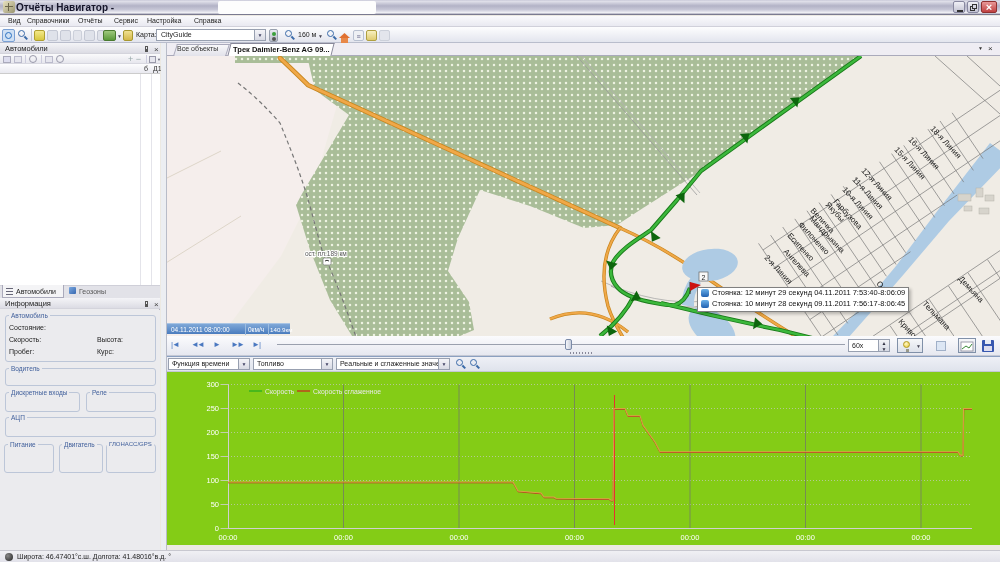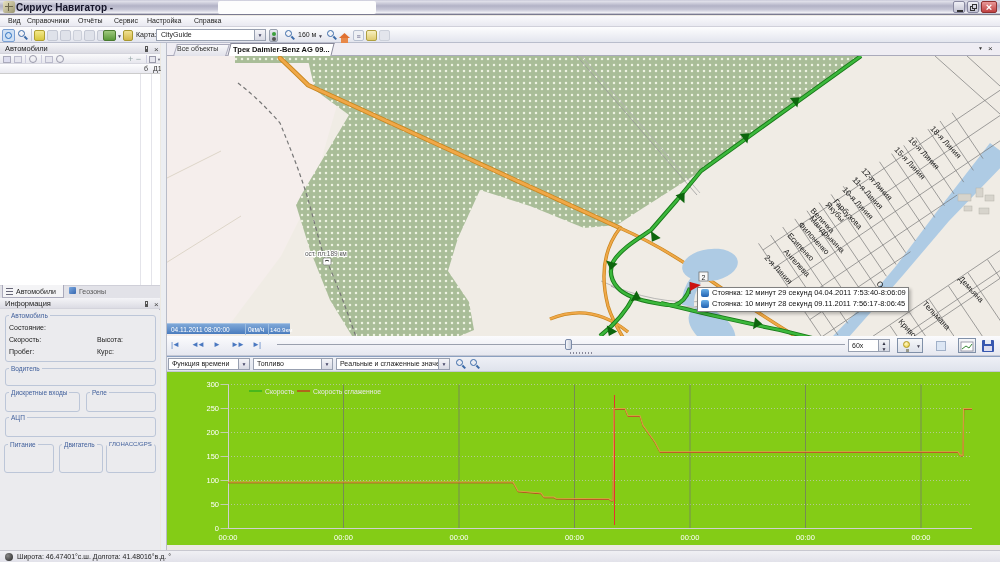--- a/index.html
+++ b/index.html
@@ -28,21 +28,21 @@
 .icolines { position:absolute; background:repeating-linear-gradient(#667 0 1px, transparent 1px 3px); }
 </style>
 </head>
 <body>
 
 <div class="abs" id="titlebar"></div>
 <div class="abs" style="left:3px;top:1px;width:12px;height:12px;background:linear-gradient(135deg,#e8e2c0,#9a9570);border-radius:2px;">
     <span style="position:absolute;left:2px;top:5px;width:8px;height:1px;background:#6a654a;"></span>
     <span style="position:absolute;left:5px;top:2px;width:1px;height:8px;background:#6a654a;"></span>
   </div>
-<div class="abs" style="left:16px;top:2px;font-size:10px;font-weight:bold;color:#15152a;">Сириус Навигатор - </div>
+<div class="abs" style="left:16px;top:2px;font-size:10px;font-weight:bold;color:#15152a;">Отчёты Навигатор - </div>
 <div class="abs" style="left:218px;top:1px;width:158px;height:13px;background:#fdfdfd;border-radius:2px;"></div>
 <div class="abs winbtn" style="left:953px;">
     <span style="position:absolute;left:3px;top:8px;width:6px;height:2px;background:#333;"></span>
   </div>
 <div class="abs winbtn" style="left:967px;">
     <span style="position:absolute;left:2px;top:4px;width:5px;height:5px;border:1px solid #333;"></span>
     <span style="position:absolute;left:4px;top:2px;width:5px;height:5px;border:1px solid #333;background:#d8d8e4;"></span>
   </div>
 <div class="abs winbtn" style="left:981px;width:16px;background:linear-gradient(#e89898,#c04040);border-color:#903030;color:#fff;font-weight:bold;font-size:11px;line-height:11px;">×</div>
 
@@ -298,21 +298,21 @@
 
   <line x1="529" y1="226" x2="529" y2="238" stroke="#333" stroke-width="1"></line>
   <polygon points="529,226 540,229 529,235" fill="#cc1111"></polygon>
   <rect x="538" y="216" width="9" height="9" fill="#f8f8f8" stroke="#666" stroke-width="0.7"></rect>
   <text x="540.5" y="223.5" font-size="7" fill="#222" font-family="Liberation Sans">2</text>
 </svg>
 
 <div style="position:absolute;left:536px;top:231px;width:212px;height:25px;background:#fff;border:1px solid #808080;box-shadow:2px 2px 3px rgba(0,0,0,0.25);"></div>
 <div style="position:absolute;left:540px;top:233px;width:8px;height:8px;border-radius:2px;background:linear-gradient(#6ab0e8,#2060b0);"></div>
 <div style="position:absolute;left:540px;top:244px;width:8px;height:8px;border-radius:2px;background:linear-gradient(#6ab0e8,#2060b0);"></div>
-<div style="position:absolute;left:551px;top:232px;font-size:7.5px;color:#111;white-space:nowrap;">Стоянка: 12 минут 29 секунд 04.04.2011 7:53:40-8:06:09</div>
+<div style="position:absolute;left:551px;top:232px;font-size:7.5px;color:#111;white-space:nowrap;">Стоянка: 12 минут 29 секунд 04.11.2011 7:53:40-8:06:09</div>
 <div style="position:absolute;left:551px;top:243px;font-size:7.5px;color:#111;white-space:nowrap;">Стоянка: 10 минут 28 секунд 09.11.2011 7:56:17-8:06:45</div>
 
 <div style="position:absolute;left:6px;top:267px;width:123px;height:11px;background:linear-gradient(#7fa8d8,#4a7cbe);border-top:1px solid #a8c4e4;color:#fff;font-size:6.5px;">
   <span style="position:absolute;left:4px;top:1.5px;">04.11.2011 08:00:00</span>
   <span style="position:absolute;left:78px;top:0;width:1px;height:11px;background:#9cbce0;"></span>
   <span style="position:absolute;left:81px;top:2px;">0км/ч</span>
   <span style="position:absolute;left:101px;top:0;width:1px;height:11px;background:#9cbce0;"></span>
   <span style="position:absolute;left:103px;top:2px;font-size:6.2px;">140.9км</span>
 </div>
 </div>

